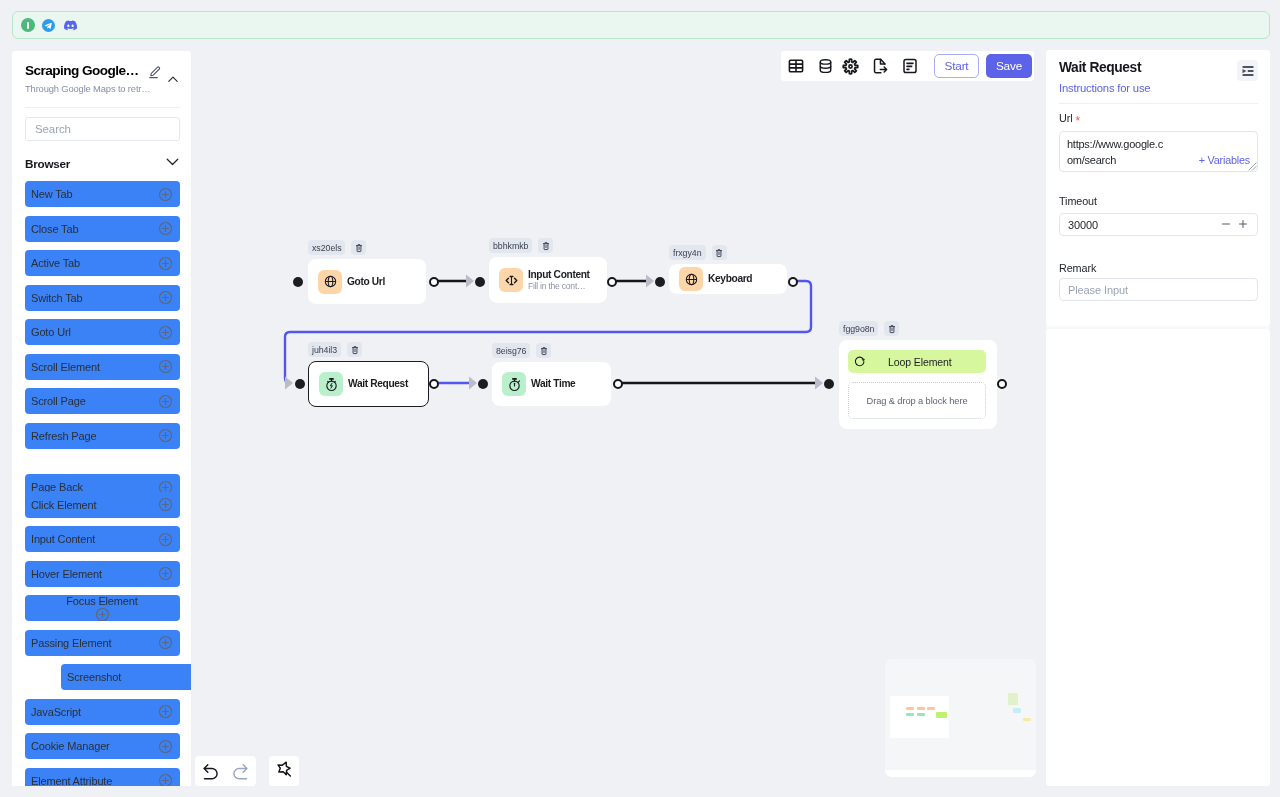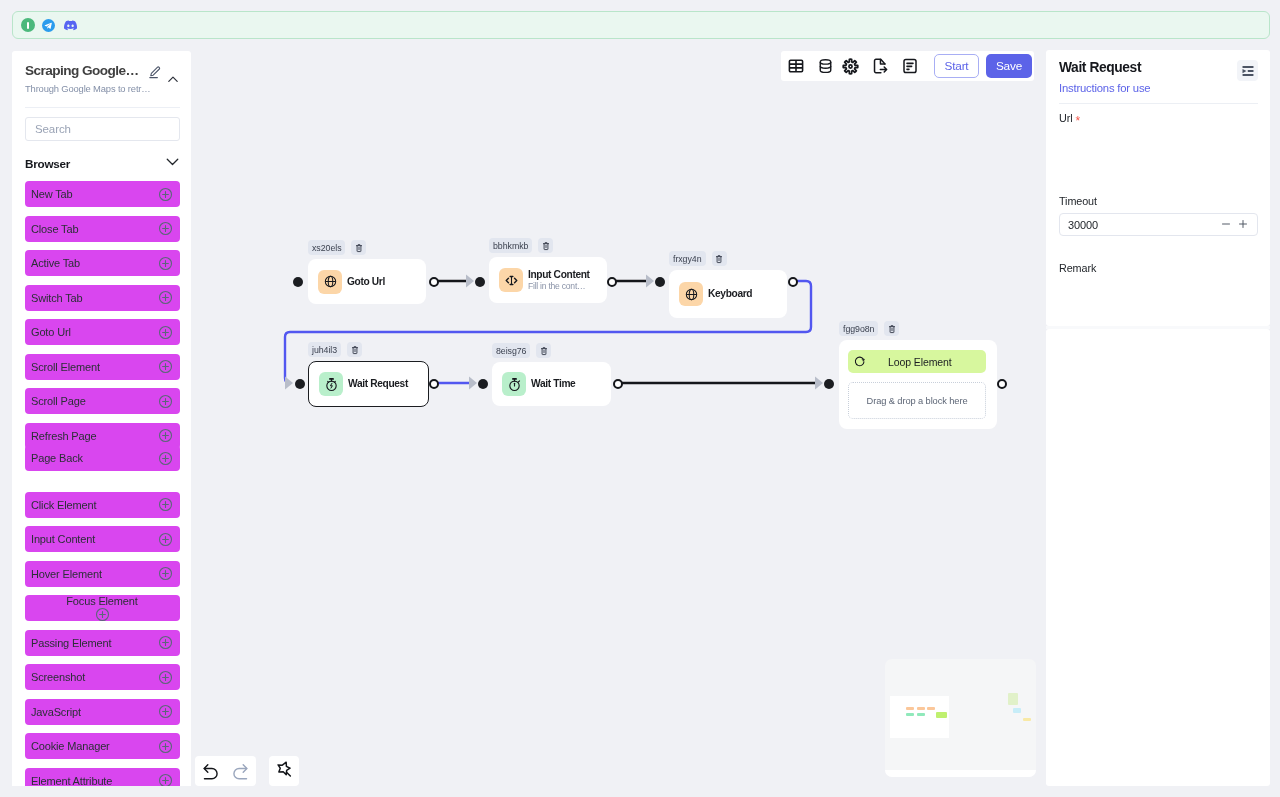--- a/index.html
+++ b/index.html
@@ -15,35 +15,35 @@
             justify-content:center;flex:none;}
   .info-dot i{display:block;width:1.8px;height:7px;background:#fff;border-radius:1px;}
   .banner-text{font-size:12.2px;color:#22262b;margin-left:6px;letter-spacing:-.2px;}
   .banner-icons{display:flex;align-items:center;gap:9px;margin-left:7px;}
   .banner-icons svg{display:block;}
 
   
   .sidebar{position:absolute;left:12px;top:51px;width:179px;height:735px;background:#fff;border-radius:3px 3px 0 0;
            overflow:hidden;}
   .sb-head{position:absolute;left:0;top:0;width:100%;height:60px;}
-  .sb-title{position:absolute;left:13px;top:12px;font-size:13.6px;line-height:16px;font-weight:700;color:#404040;letter-spacing:-.55px;
+  .sb-title{position:absolute;left:13px;top:12px;font-size:13.6px;line-height:16px;font-weight:700;color:#000000;letter-spacing:-.55px;
             white-space:nowrap;}
   .sb-edit{position:absolute;left:136px;top:14px;cursor:pointer;height:13px;}
   .sb-collapse{position:absolute;left:155px;top:20px;cursor:pointer;height:12px;}
   .sb-sub{position:absolute;left:13px;top:32px;font-size:9.4px;line-height:12px;color:#8490a8;
           white-space:nowrap;letter-spacing:-.15px;}
   .sb-divider{position:absolute;left:13px;top:56px;width:155px;height:1px;background:#eceff5;}
   .sb-search{position:absolute;left:13px;top:66px;width:155px;height:24px;border:1px solid #e4e7ee;border-radius:3px;
              display:flex;align-items:center;padding:0 7px;}
   .sb-search input{border:0;outline:0;font-size:11.5px;color:#2b2f36;width:100%;font-family:inherit;background:transparent;letter-spacing:-.1px;}
   .sb-search input::placeholder{color:#9aa3b5;}
     .sb-group{position:absolute;left:13px;top:104px;width:155px;height:16px;display:flex;align-items:center;justify-content:space-between;}
   .sb-group-label{font-size:11.7px;font-weight:700;color:#16181d;letter-spacing:-.25px;}
   .sb-list{position:absolute;left:0;top:130px;width:100%;}
-  .sb-item{position:absolute;left:13px;width:155px;height:26px;background:#d946ef;border-radius:4px;display:flex;
+  .sb-item{position:absolute;left:13px;width:155px;height:26px;background:#3b82f6;border-radius:4px;display:flex;
            align-items:center;justify-content:space-between;padding:0 7px 0 6px;cursor:pointer;}
   .sb-item-label{font-size:11px;color:#2b2f36;letter-spacing:-.15px;}
   .sb-item .plus{flex:none;display:flex;}
 
   
   .toolbar{position:absolute;left:781px;top:51px;width:253px;height:30px;background:#fff;border-radius:3px;}
   .tb-btn{position:absolute;top:51px;width:24px;height:20px;display:flex;align-items:center;justify-content:center;cursor:pointer;}
   .btn-start{position:absolute;left:934px;top:54px;width:45px;height:24px;border:1.2px solid #a8aef4;border-radius:5px;color:#5c63e8;
              font-size:11.8px;display:flex;align-items:center;justify-content:center;cursor:pointer;background:#fff;letter-spacing:-.2px;}
   .btn-save{position:absolute;left:986px;top:54px;width:46px;height:24px;background:#5c63e8;border-radius:5px;color:#fff;font-size:11.8px;
@@ -225,21 +225,21 @@
         </div>
         <div class="sb-item" style="top: 241.5px;">
           <span class="sb-item-label">Refresh Page</span>
           <span class="plus">
             <svg width="15" height="15" viewBox="0 0 24 24" fill="none" stroke="#5d667a" stroke-width="1.75" stroke-linecap="round">
               <circle cx="12" cy="12" r="9.6"></circle>
               <path d="M12 7.4v9.2M7.4 12h9.2"></path>
             </svg>
           </span>
         </div>
-        <div class="sb-item" style="top: 264px;">
+        <div class="sb-item" style="top: 293px;">
           <span class="sb-item-label">Page Back</span>
           <span class="plus">
             <svg width="15" height="15" viewBox="0 0 24 24" fill="none" stroke="#5d667a" stroke-width="1.75" stroke-linecap="round">
               <circle cx="12" cy="12" r="9.6"></circle>
               <path d="M12 7.4v9.2M7.4 12h9.2"></path>
             </svg>
           </span>
         </div>
         <div class="sb-item" style="top: 310.5px;">
           <span class="sb-item-label">Click Element</span>
@@ -279,21 +279,21 @@
         </div>
         <div class="sb-item" style="top: 448.5px;">
           <span class="sb-item-label">Passing Element</span>
           <span class="plus">
             <svg width="15" height="15" viewBox="0 0 24 24" fill="none" stroke="#5d667a" stroke-width="1.75" stroke-linecap="round">
               <circle cx="12" cy="12" r="9.6"></circle>
               <path d="M12 7.4v9.2M7.4 12h9.2"></path>
             </svg>
           </span>
         </div>
-        <div class="sb-item" style="top: 483px;">
+        <div class="sb-item" style="top: 483px; margin-left: 36px;">
           <span class="sb-item-label">Screenshot</span>
           <span class="plus">
             <svg width="15" height="15" viewBox="0 0 24 24" fill="none" stroke="#5d667a" stroke-width="1.75" stroke-linecap="round">
               <circle cx="12" cy="12" r="9.6"></circle>
               <path d="M12 7.4v9.2M7.4 12h9.2"></path>
             </svg>
           </span>
         </div>
         <div class="sb-item" style="top: 517.5px;">
           <span class="sb-item-label">JavaScript</span>
@@ -419,21 +419,21 @@
                 <path d="M12 5.6v12.8" stroke-width="1.7"></path>
                 <path d="M9.9 5.6h4.2M9.9 18.4h4.2" stroke-width="2.4"></path>
               </svg>
             </div>
             <div class="node-text">
               <div class="node-title">Input Content</div>
               <div class="node-sub">Fill in the cont…</div>
             </div>
           </div>
         </div>
-        <div class="node" style="left: 478px; top: 230px; width: 118px; height: 48px;">
+        <div class="node" style="left: 478px; top: 224px; width: 118px; height: 30px;">
           <div class="node-badge">
             <span class="badge-id">frxgy4n</span>
             <span class="badge-del">
               <svg width="10" height="10" viewBox="0 0 24 24" fill="none" stroke="#3c4250" stroke-width="2.3" stroke-linecap="round" stroke-linejoin="round">
                 <path d="M5.8 6.4h12.4"></path>
                 <path d="M9.8 6.4V4h4.4v2.4"></path>
                 <path d="M7.4 6.4v13a1.2 1.2 0 0 0 1.2 1.2h6.8a1.2 1.2 0 0 0 1.2-1.2v-13"></path>
                 <path d="M12 10.4v5.6"></path>
               </svg>
             </span>
@@ -588,35 +588,45 @@
           <rect x="2.6" y="3.6" width="18.8" height="3.3" rx="0.6" fill="#4c5464"></rect>
           <rect x="11.6" y="10.4" width="9.8" height="3.3" rx="0.6" fill="#4c5464"></rect>
           <rect x="2.6" y="17.1" width="18.8" height="3.3" rx="0.6" fill="#4c5464"></rect>
           <path d="M2.6 8.4 9.4 12.05 2.6 15.7z" fill="#4c5464"></path>
         </svg>
   </div>
   <div class="pn-link">Instructions for use</div>
   <div class="pn-divider"></div>
 
   <div class="pn-label" style="top:62px"><span>Url</span><span class="pn-req">*</span></div>
+  <div class="pn-textarea">
+    <div class="pn-tval">https://www.google.com/search</div>
+    <div class="pn-vars">+ Variables</div>
+    <svg class="pn-resize" viewBox="0 0 9 9">
+          <path d="M8.4 0.6 0.6 8.4M8.4 4.2 4.2 8.4" stroke="#9ba1ad" stroke-width="1" fill="none"></path>
+        </svg>
+  </div>
 
   <div class="pn-label" style="top:145px">Timeout</div>
   <div class="pn-input" style="top:163px">
     <span class="pn-ival">30000</span>
     <span class="pn-step">
       <span>
         <svg width="12" height="12" viewBox="0 0 24 24" stroke="#4b5260" stroke-width="1.9" stroke-linecap="round">
               <path d="M5 12h14"></path>
             </svg>
       </span>
       <span>
         <svg width="12" height="12" viewBox="0 0 24 24" stroke="#4b5260" stroke-width="1.9" stroke-linecap="round">
               <path d="M5 12h14M12 5v14"></path>
             </svg>
       </span>
     </span>
   </div>
 
   <div class="pn-label" style="top:212px">Remark</div>
+  <div class="pn-input" style="top:228px">
+    <span class="pn-iph">Please Input</span>
+  </div>
 </div>
 <div class="panel-gap"></div>
 <div class="panel2"></div>
 </div>
 
 </body></html>

